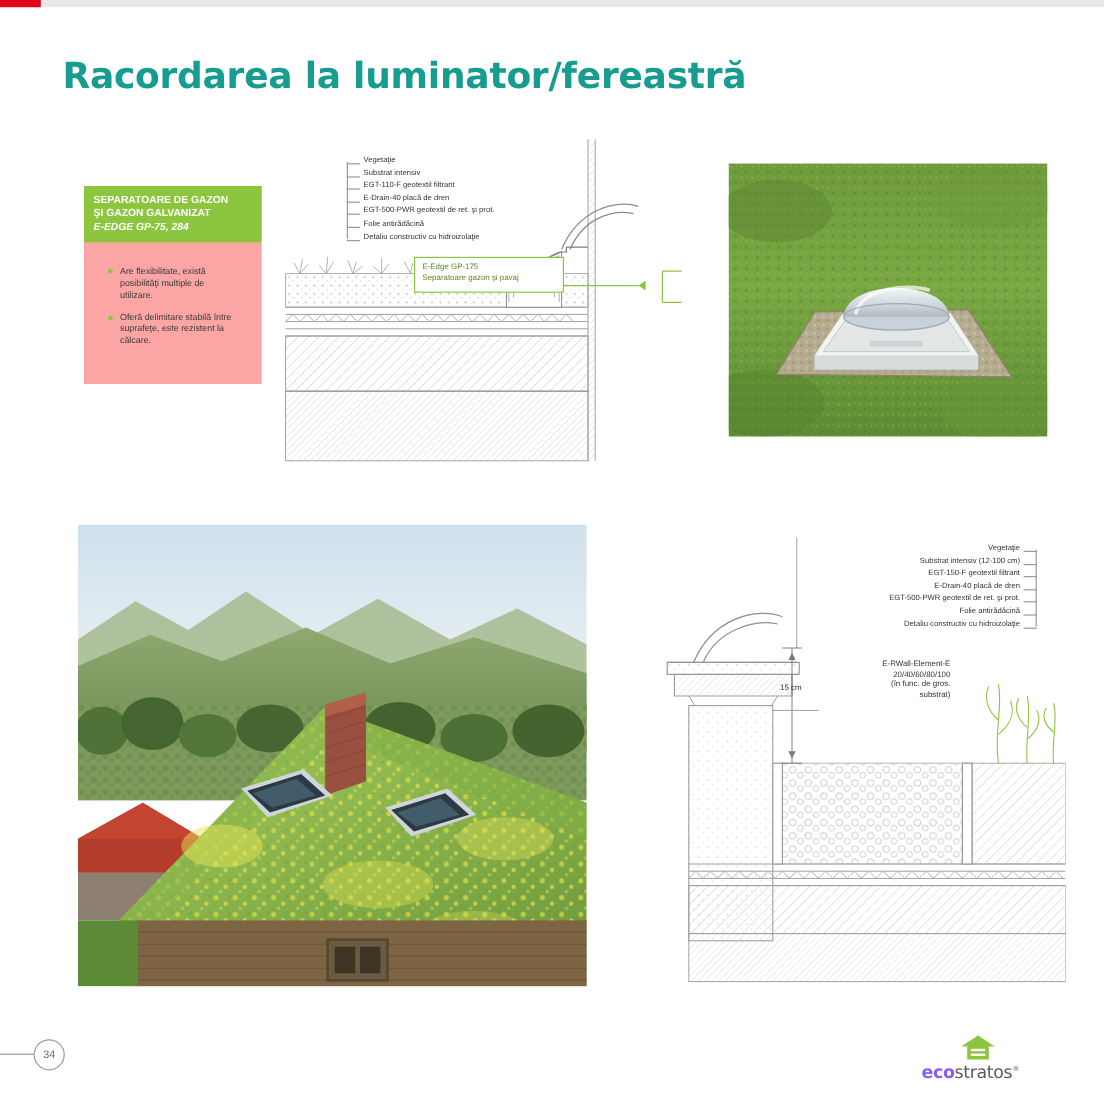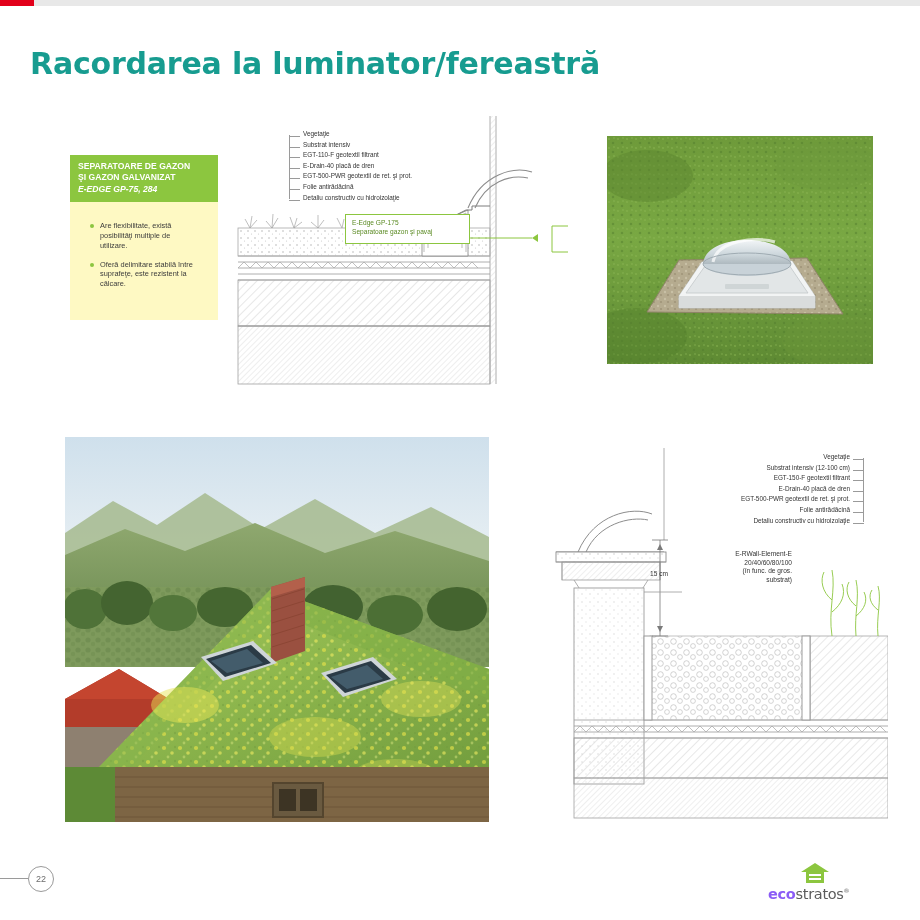--- a/index.html
+++ b/index.html
@@ -17,30 +17,30 @@
   .top-rule {
     position:absolute; left:0; top:0; width:920px; height:6px;
     background:#e8e8e8;
   }
   .top-rule .accent {
     position:absolute; left:0; top:0; width:34px; height:6px; background:#e2001a;
   }
 
   
   .page-title {
-    position:absolute; left:30px; top:46px;
+    position:absolute; left:52px; top:46px;
     font-size:30px; font-weight:bold; color:#179c90;
     letter-spacing:-0.2px;
     font-family:"DejaVu Sans", sans-serif;
   }
 
   
   .infobox {
     position:absolute; left:70px; top:155px; width:148px; height:165px;
-    background:#fef9c3;
+    background:#fca5a5;
   }
   .infobox .head {
     background:#8cc63f; color:#ffffff;
     padding:6px 8px 7px 8px;
     font-size:8.6px; font-weight:bold; line-height:1.28;
   }
   .infobox .head .sub {
     display:block; font-style:italic; margin-top:1px;
   }
   .infobox ul {
@@ -500,21 +500,21 @@
   <div class="dimlabel" style="left:650px; top:570px;">15 cm</div>
 
   <div class="dimlabel" style="left:684px; top:550px; width:108px; text-align:right;">
     <div>E-RWall-Element-E</div>
     <div>20/40/60/80/100</div>
     <div>(în func. de gros.</div>
     <div>substrat)</div>
   </div>
 
   <div class="pagefoot-rule"></div>
-  <div class="pagenum">22</div>
+  <div class="pagenum">34</div>
 
   <div class="logo">
     <svg class="mark" viewBox="0 0 30 22">
       <path d="M15 1 L29 10 L24 10 L24 21 L6 21 L6 10 L1 10 Z" fill="#8cc63f"></path>
       <rect x="9" y="12" width="12" height="2" fill="#ffffff"></rect>
       <rect x="9" y="16" width="12" height="2" fill="#ffffff"></rect>
     </svg>
     <div class="word">
       <span class="eco">eco</span><span class="stratos">stratos</span><span class="tm">®</span>
     </div>

